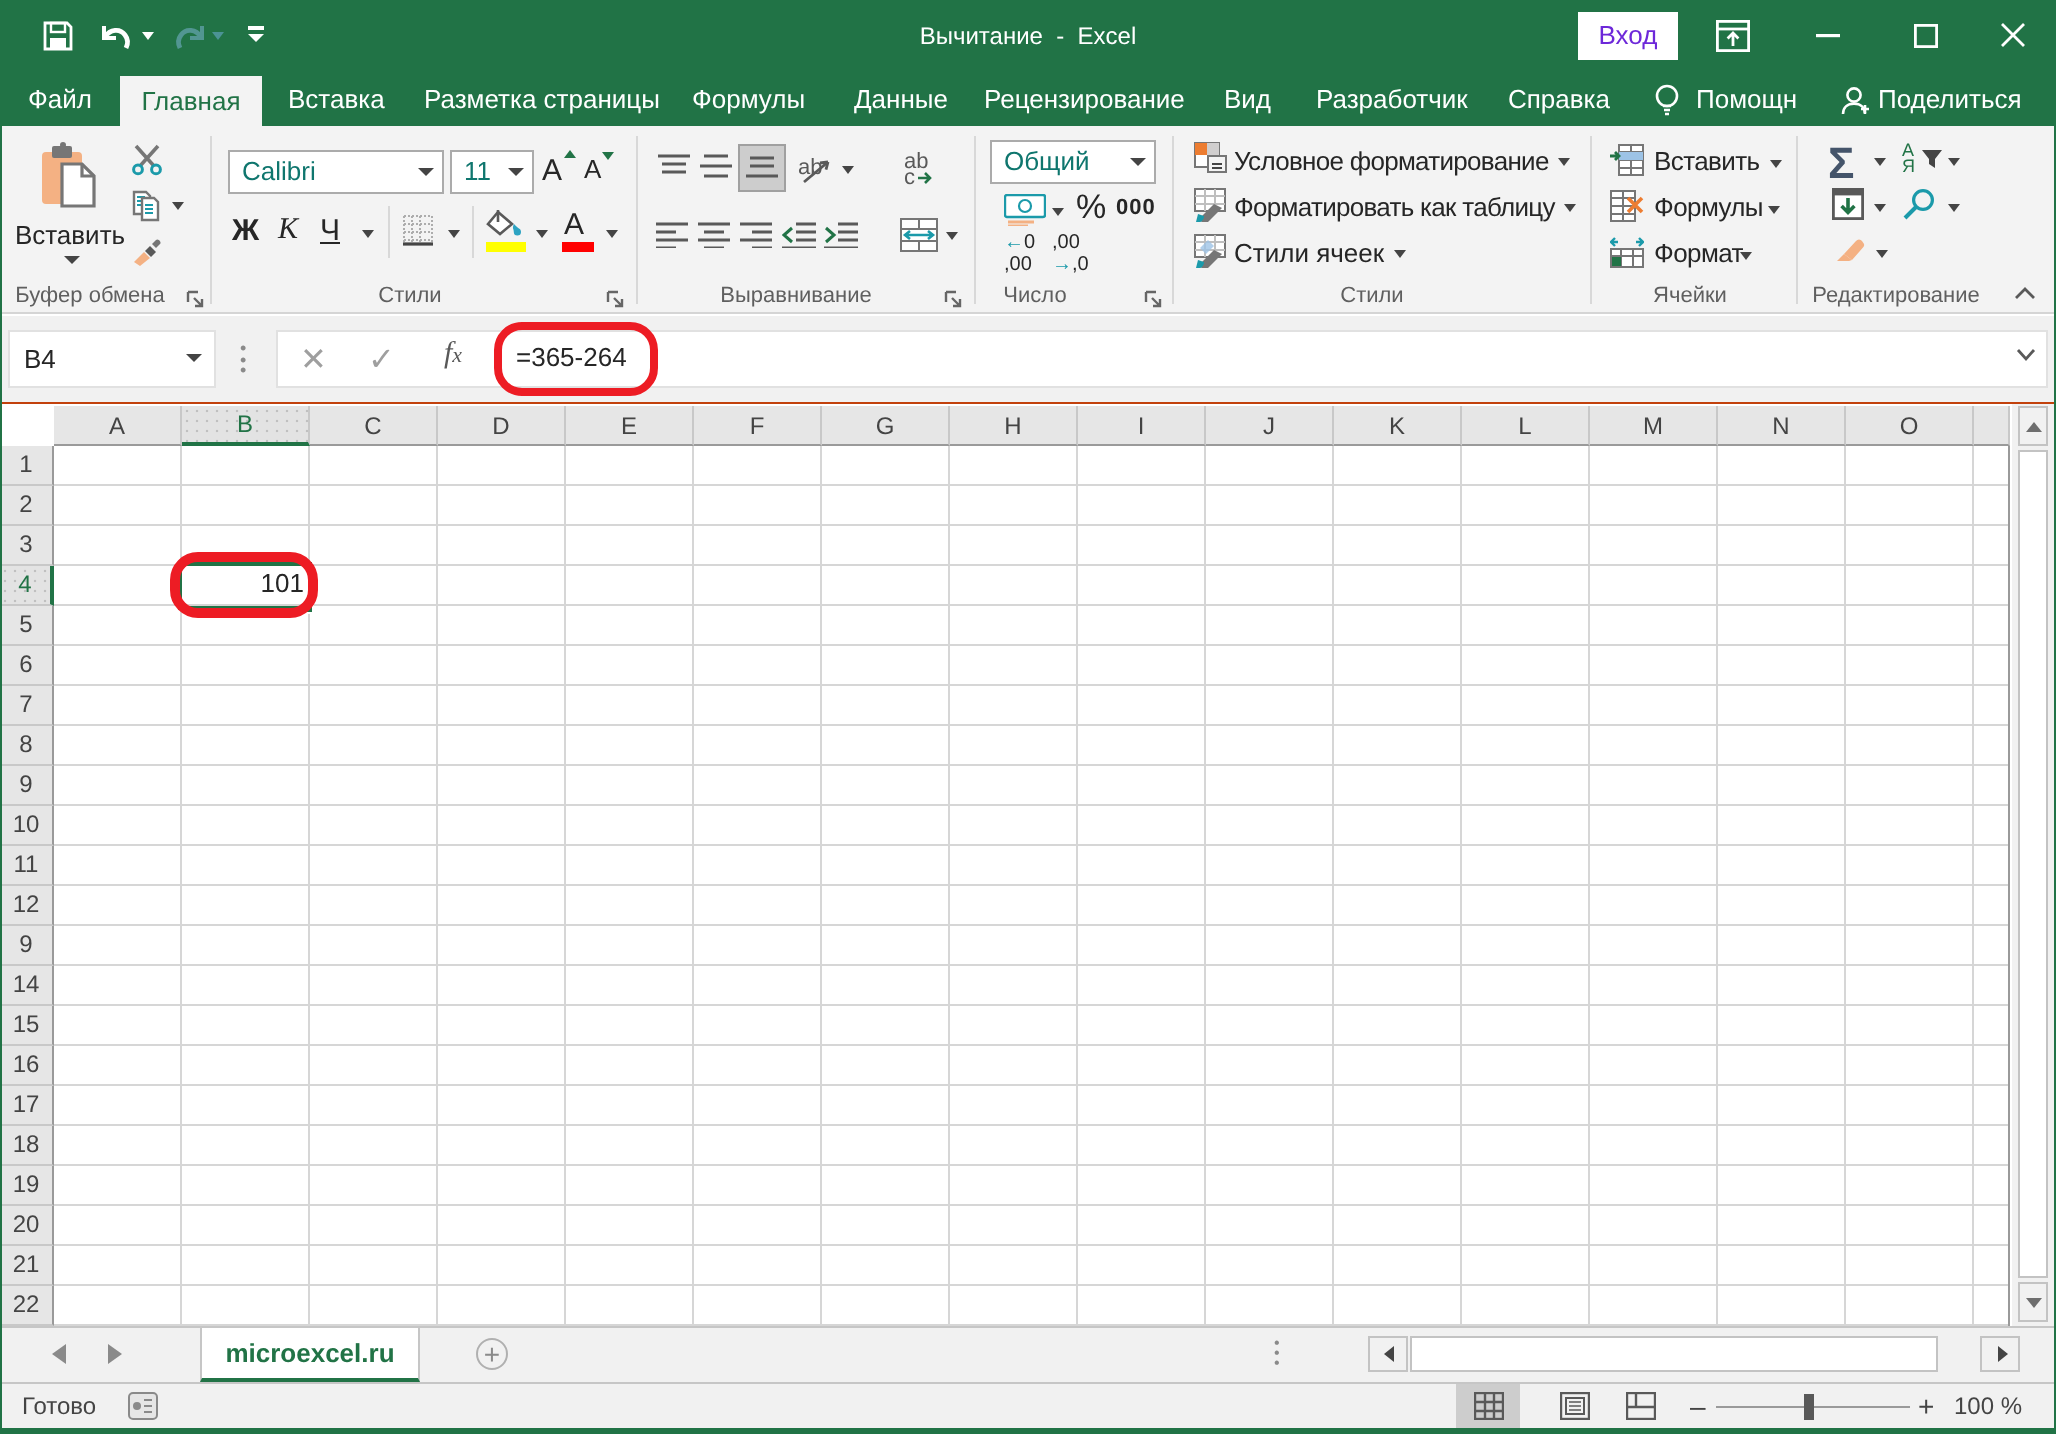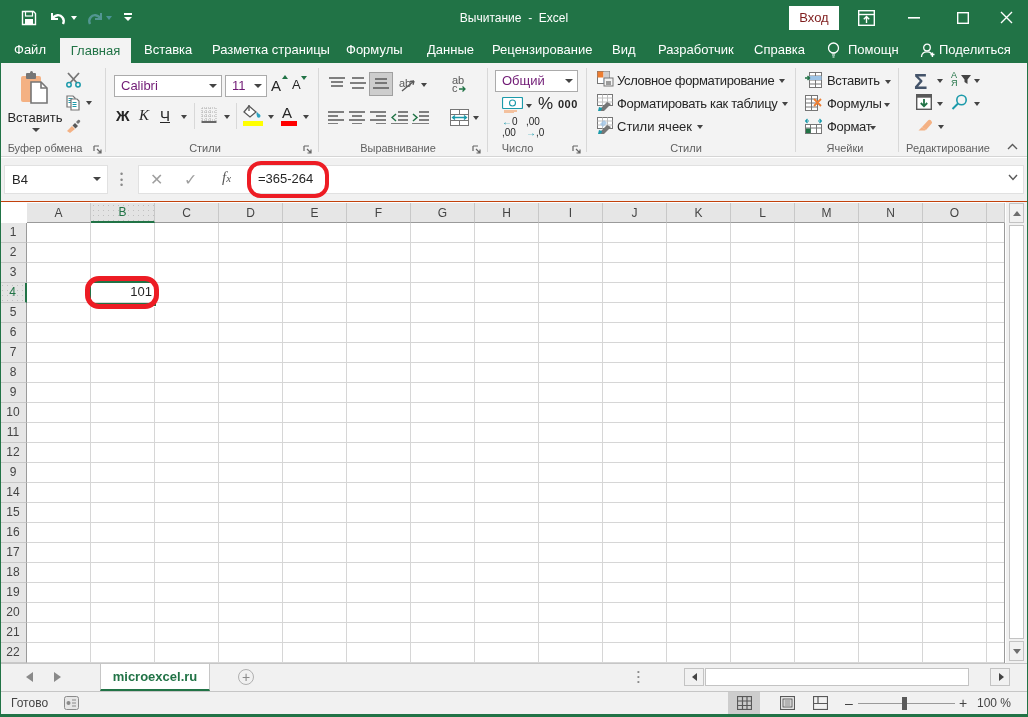--- a/index.html
+++ b/index.html
@@ -3,36 +3,36 @@
 <meta charset="utf-8">
 <style>
 * { margin:0; padding:0; box-sizing:border-box; }
 html,body { width:1028px; height:717px; overflow:hidden; }
 body { font-family:"Liberation Sans", sans-serif; position:relative; background:#fff; }
 .abs { position:absolute; }
 
 
 #titlebar { left:0; top:0; width:1028px; height:36px; background:#217346; }
 #title-text { position:absolute; top:0; left:0; width:1028px; height:36px; line-height:36px; text-align:center; color:#fff; font-size:12px; }
-#vhod { position:absolute; left:789px; top:6px; width:50px; height:24px; background:#fff; color:#7f1d1d; font-size:13px; text-align:center; line-height:24px; }
+#vhod { position:absolute; left:789px; top:6px; width:50px; height:24px; background:#fff; color:#6d28d9; font-size:13px; text-align:center; line-height:24px; }
 .wbtn { position:absolute; top:0; height:36px; width:46px; color:#fff; text-align:center; }
 
 
 #tabrow { left:0; top:36px; width:1028px; height:27px; background:#217346; }
 .rtab { position:absolute; top:0; height:27px; line-height:27px; color:#fff; font-size:13px; }
 #tab-active { position:absolute; left:60px; top:2px; width:71px; height:25px; background:#f3f3f3; color:#217346; text-align:center; line-height:25px; font-size:13px; }
 
 
 #ribbon { left:0; top:63px; width:1028px; height:94px; background:#f3f3f3; border-bottom:1px solid #d5d5d5; }
 .gsep { position:absolute; top:5px; height:84px; width:1px; background:#d8d8d8; }
 .glabel { position:absolute; top:79px; height:14px; font-size:11px; color:#5f5f5f; text-align:center; }
 .launcher { position:absolute; top:82px; width:10px; height:10px; }
 
 
-.combo { position:absolute; background:#fff; border:1px solid #ababab; font-size:13px; color:#701a75; }
+.combo { position:absolute; background:#fff; border:1px solid #ababab; font-size:13px; color:#0f766e; }
 .combo .arr { position:absolute; right:4px; top:50%; margin-top:-2px; width:0; height:0; border-left:4px solid transparent; border-right:4px solid transparent; border-top:4px solid #444; }
 
 
 #fbar { left:0; top:158px; width:1028px; height:44px; background:#f1f1f1; border-bottom:1px solid #c2410c; }
 #namebox { position:absolute; left:4px; top:7px; width:104px; height:29px; background:#fff; border:1px solid #e1e1e1; font-size:13px; color:#262626; line-height:27px; padding-left:7px; }
 #fxbox { position:absolute; left:138px; top:7px; width:886px; height:29px; background:#fff; border:1px solid #e1e1e1; }
 
 
 #grid { left:0; top:202px; width:1028px; height:461px; background:#fff; }
 .colh { position:absolute; top:1px; height:20px; background:#e6e6e6; border-right:1px solid #c8c8c8; border-bottom:1px solid #9a9a9a; font-size:12px; color:#444; text-align:center; line-height:20px; }

